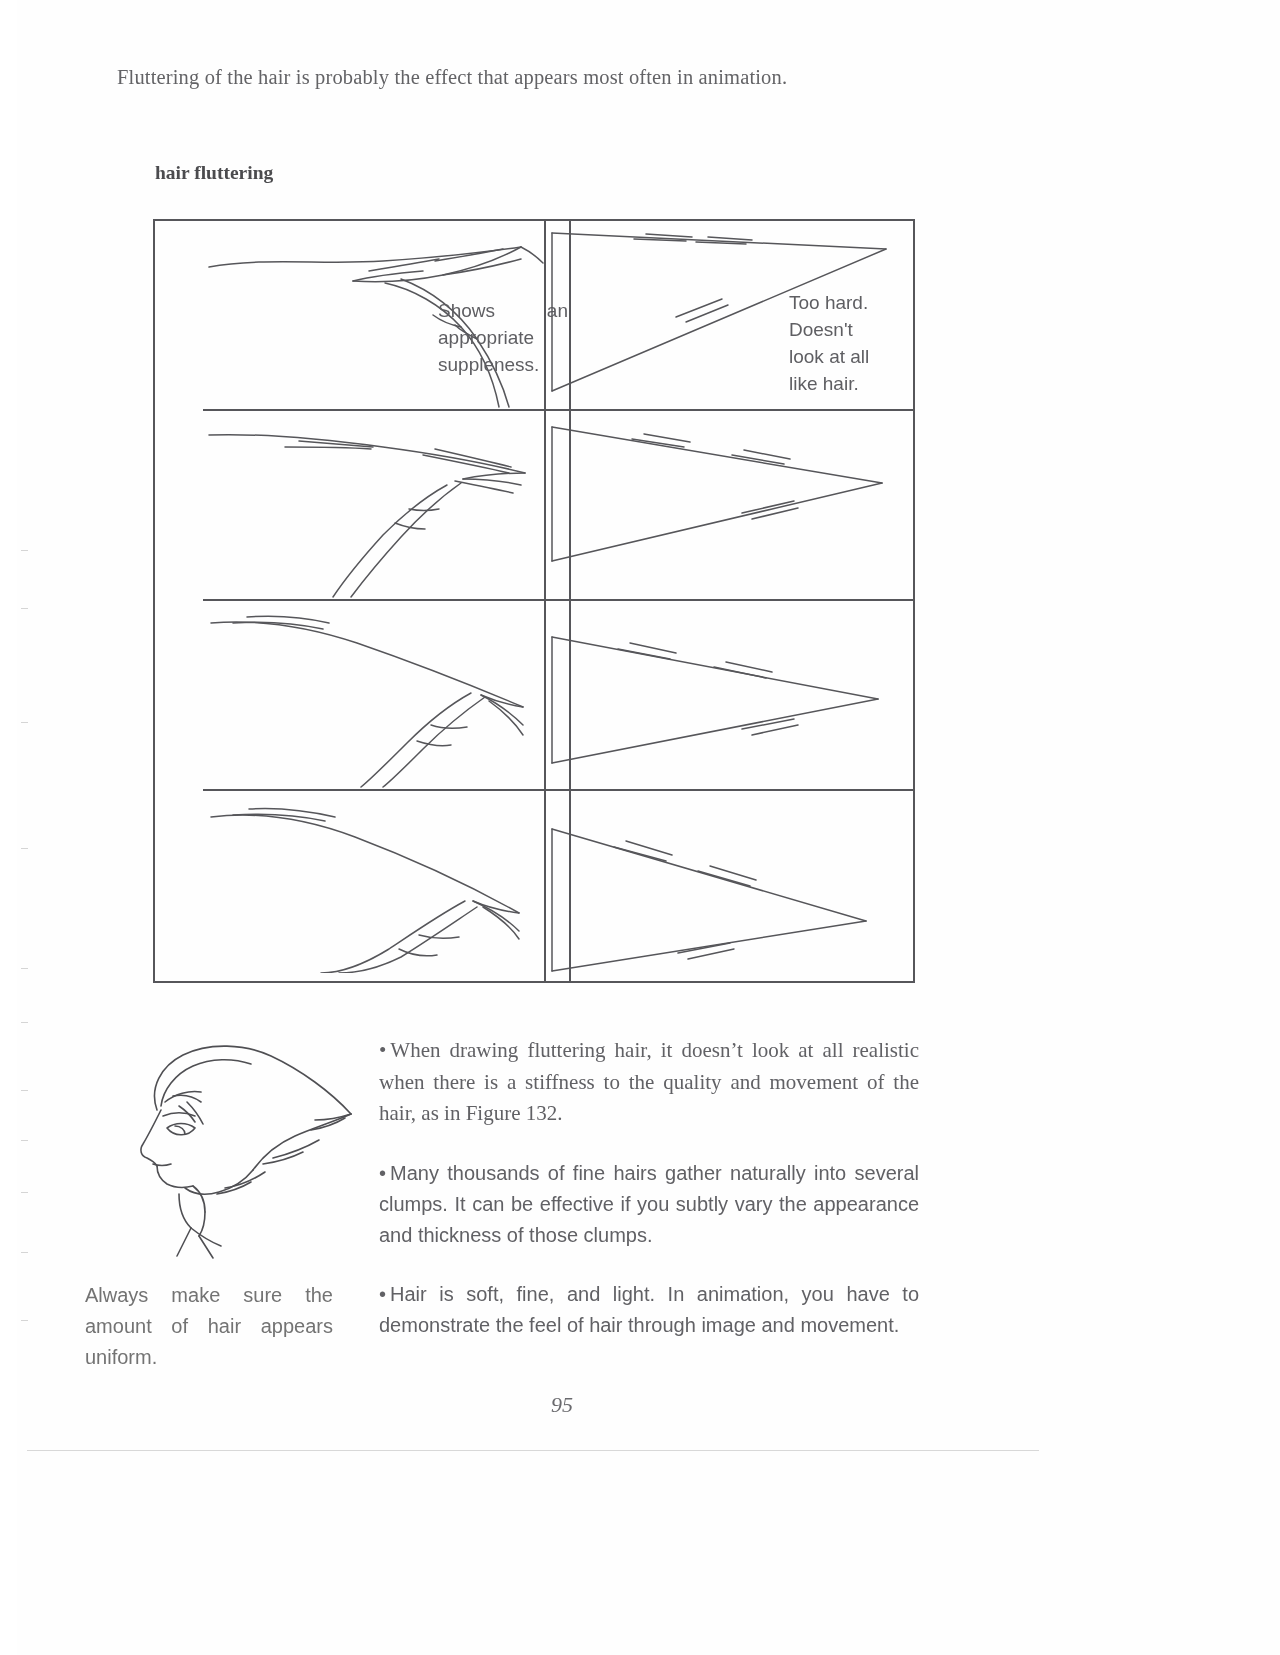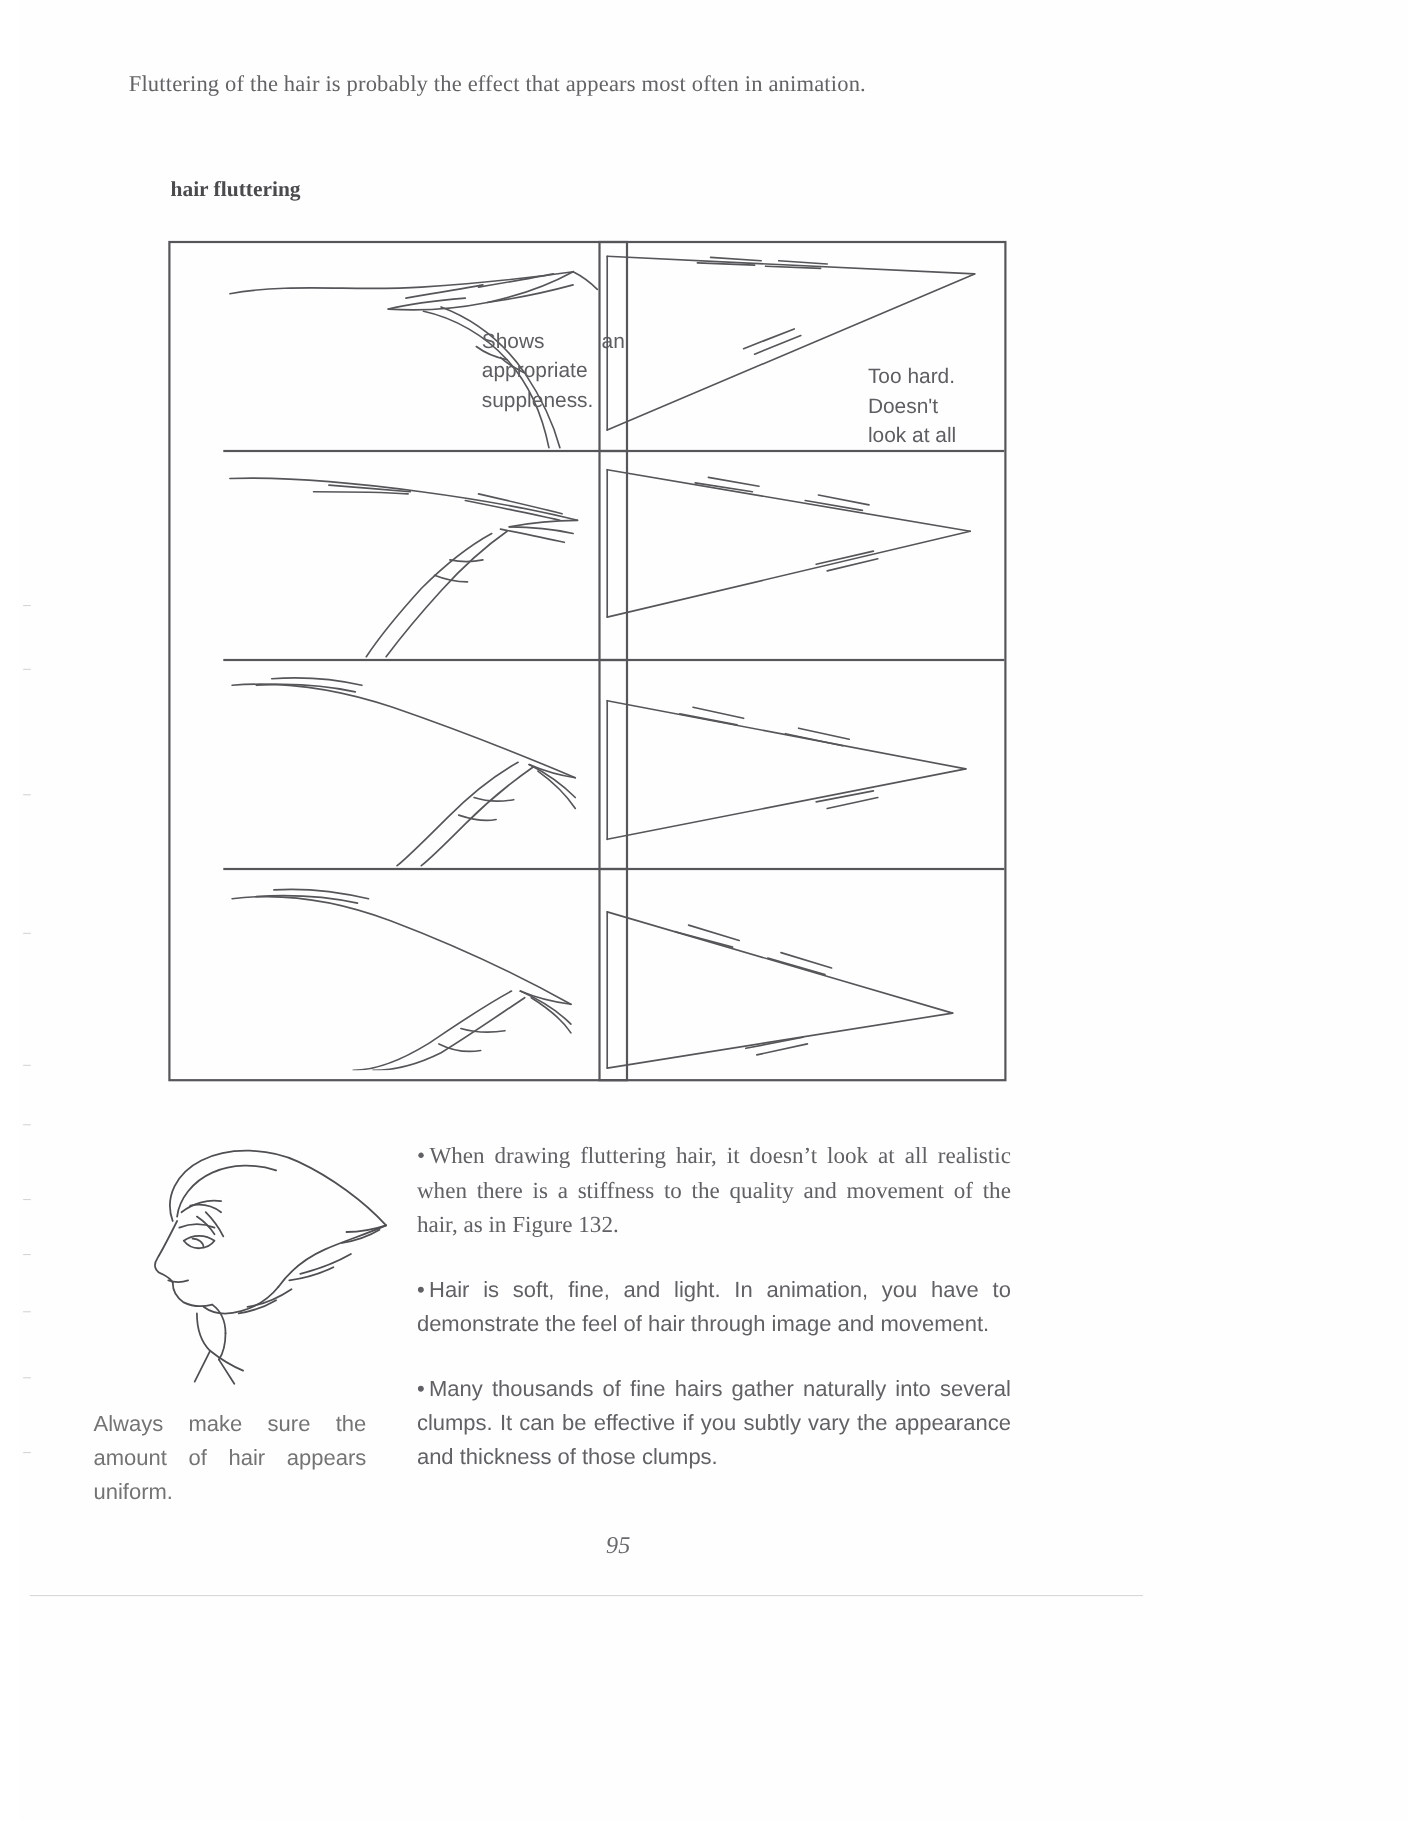--- a/index.html
+++ b/index.html
@@ -79,21 +79,20 @@
     left: 235px;
     top: 76px;
     width: 130px;
     text-align: justify;
   }
   #note-left .jl { text-align: justify; text-align-last: justify; }
   #note-right {
     left: 243px;
     top: 68px;
     width: 118px;
-    margin-top: 40px;
   }
   #note-right .jl { text-align: justify; text-align-last: justify; }
 
   
   #face-fig {
     position: absolute;
     left: 88px;
     top: 1018px;
     width: 250px;
     height: 245px;
@@ -377,24 +376,24 @@
     <div class="jl">Always make sure the</div>
     <div class="jl">amount of hair appears</div>
     <div>uniform.</div>
   </div>
 
   <div id="bullets">
     <p class="bullet">
       <span class="dot">•</span><span>When drawing fluttering hair, it doesn’t look at all realistic when there is a stiffness to the quality and movement of the hair, as in Figure 132.</span>
     </p>
     <p class="bullet sans">
-      <span class="dot">•</span><span>Hair is soft, fine, and light.  In animation, you have to demonstrate the feel of hair through image and movement.</span>
+      <span class="dot">•</span><span>Many thousands of fine hairs gather naturally into several clumps. It can be effective if you subtly vary the appearance and thickness of those clumps.</span>
     </p>
     <p class="bullet sans">
-      <span class="dot">•</span><span>Many thousands of fine hairs gather naturally into several clumps. It can be effective if you subtly vary the appearance and thickness of those clumps.</span>
+      <span class="dot">•</span><span>Hair is soft, fine, and light.  In animation, you have to demonstrate the feel of hair through image and movement.</span>
     </p>
   </div>
 
   <div id="page-number">95</div>
 
   <div id="scan-rule"></div>
   <div class="edge-tick" style="top:550px"></div>
   <div class="edge-tick" style="top:608px"></div>
   <div class="edge-tick" style="top:722px"></div>
   <div class="edge-tick" style="top:848px"></div>

